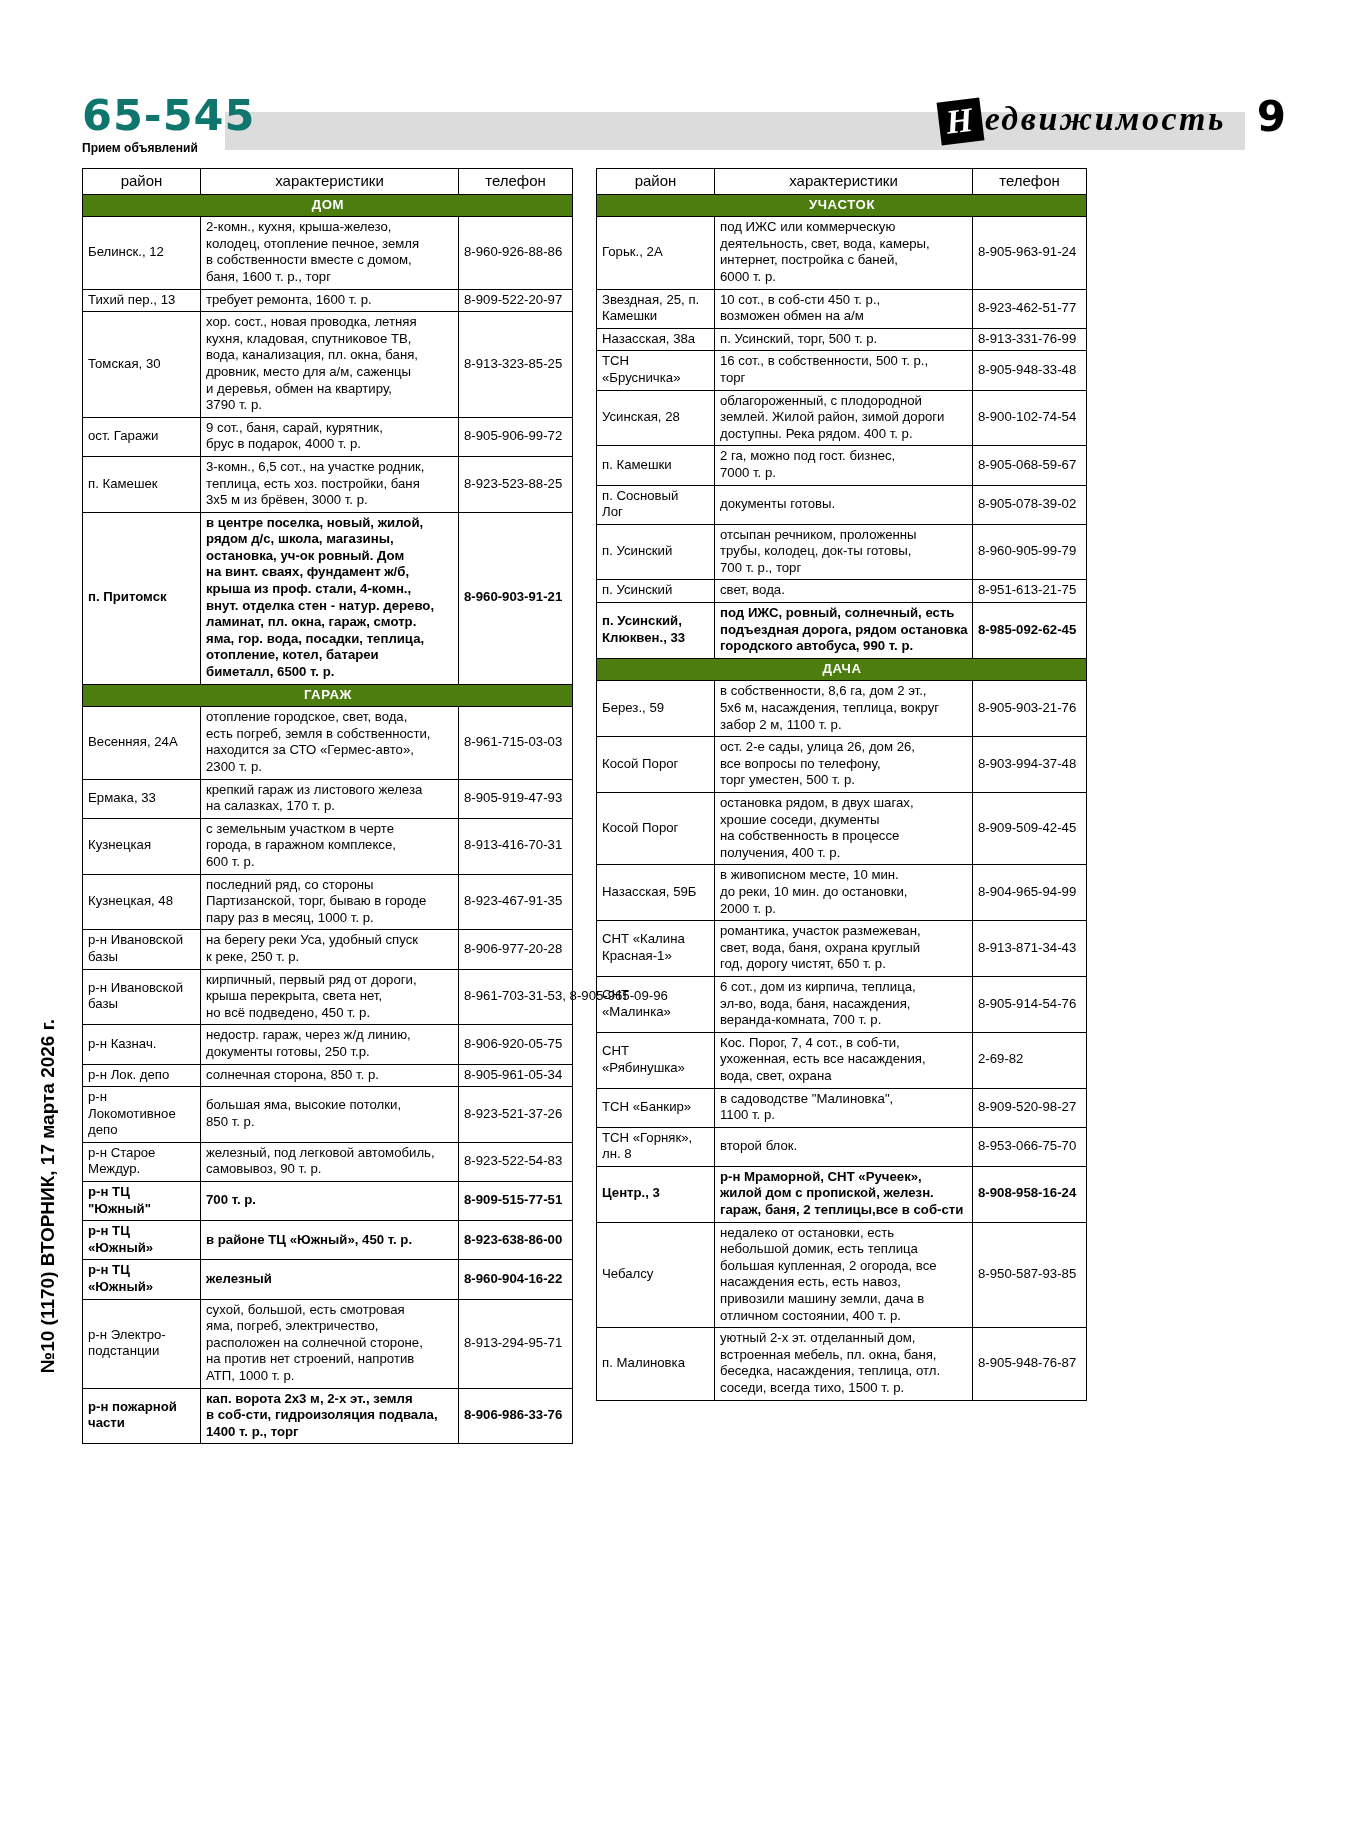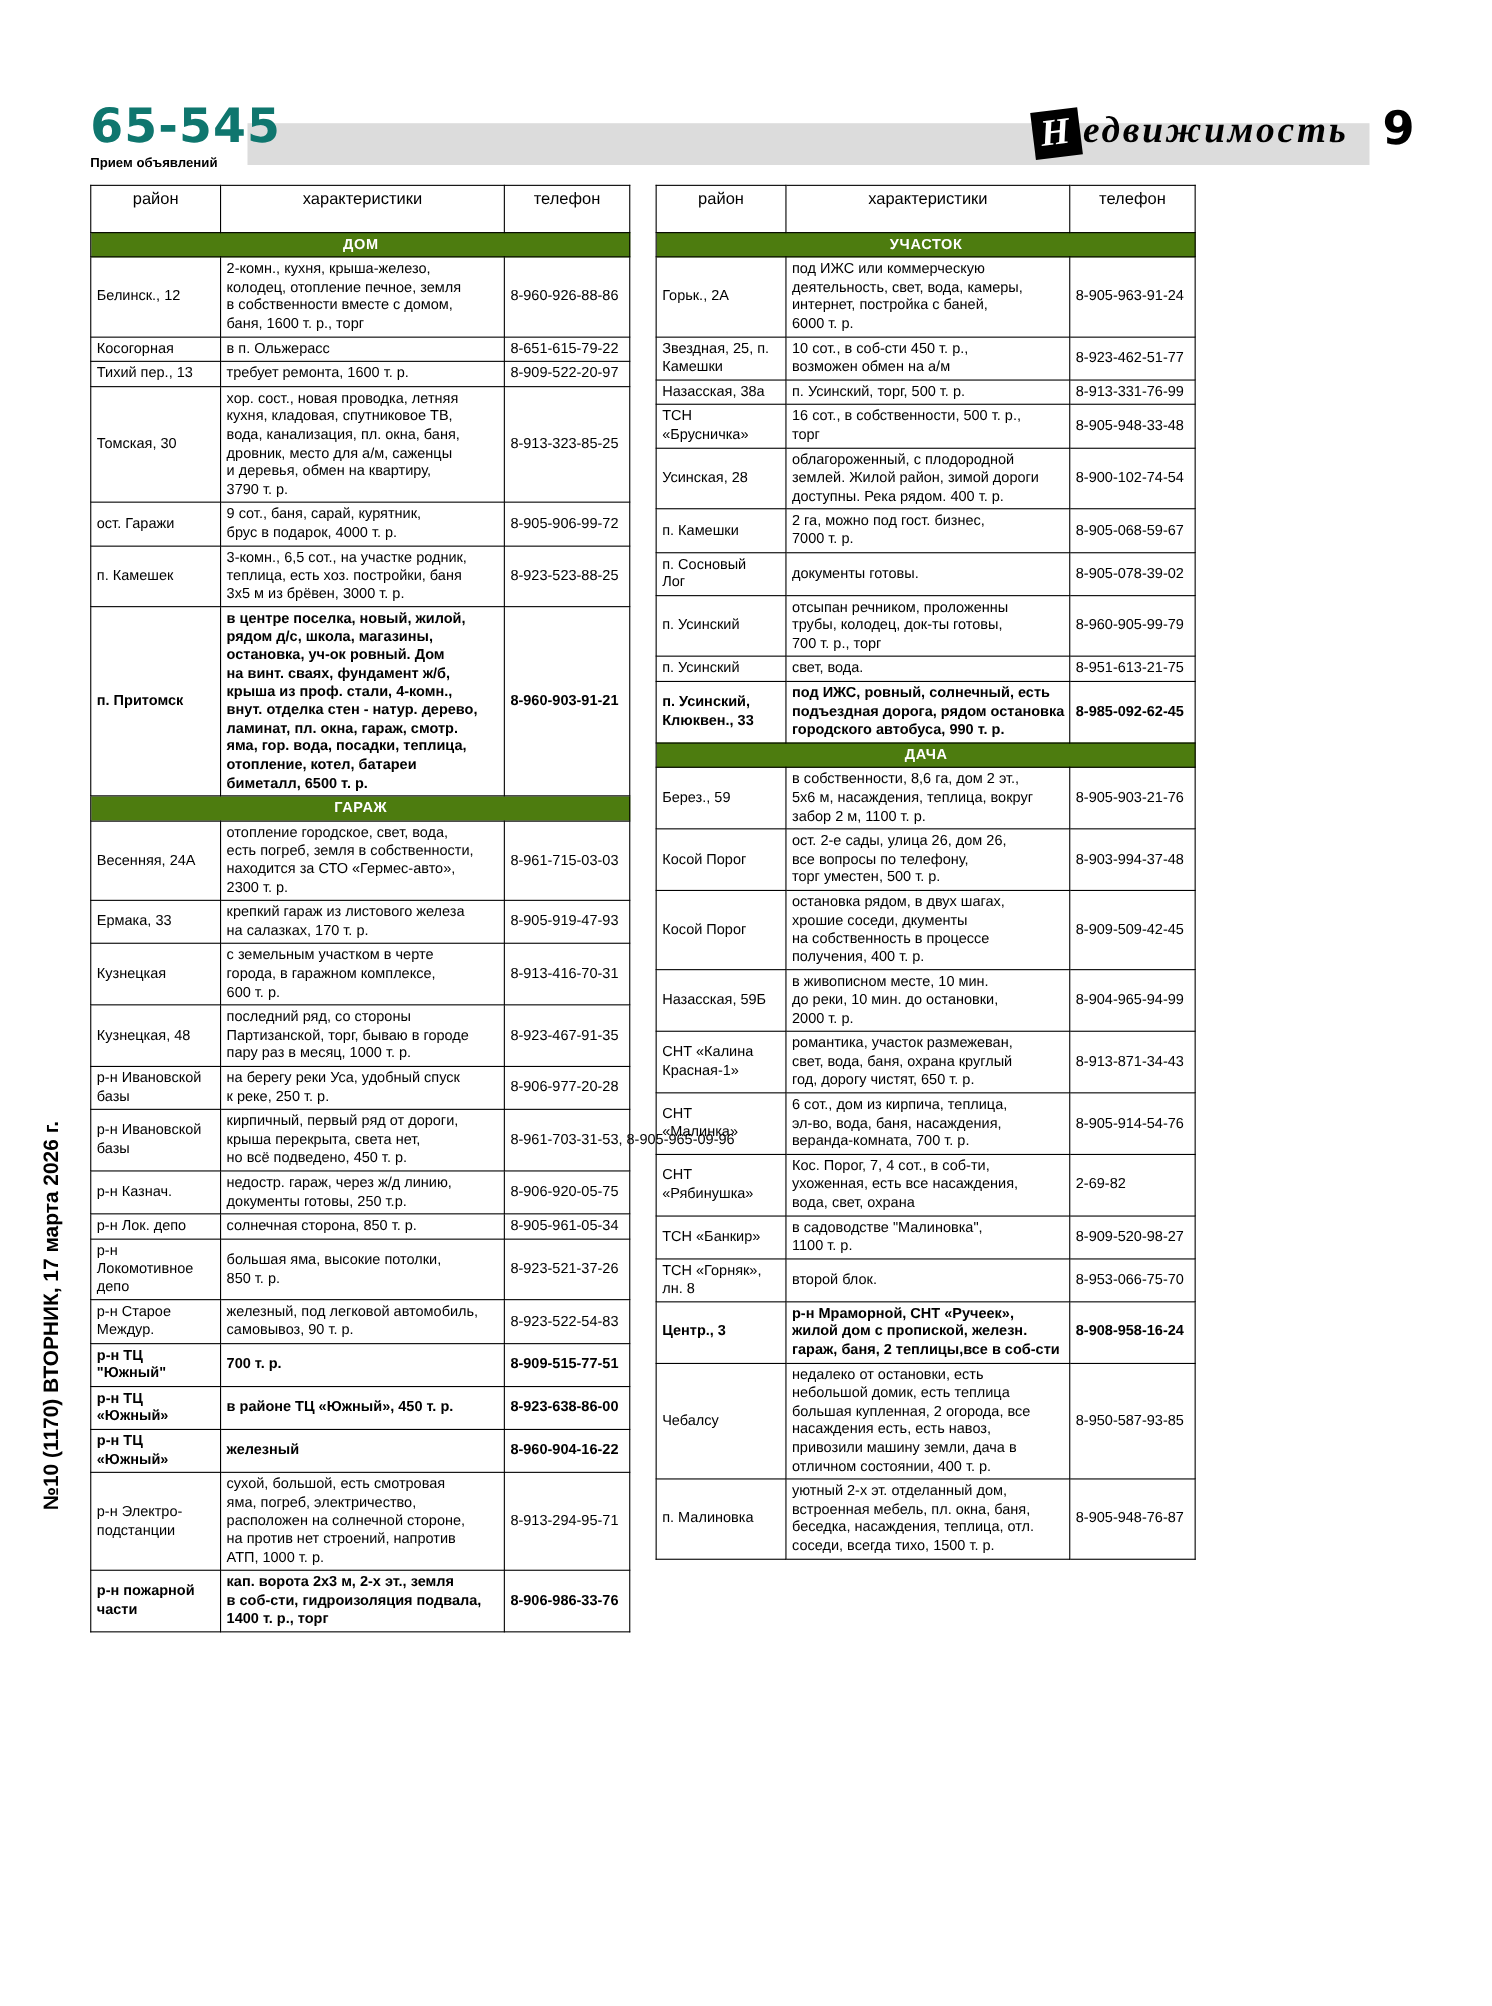--- a/index.html
+++ b/index.html
@@ -122,21 +122,21 @@
     line-height: 16.6px;
     font-family: "Liberation Sans", sans-serif;
   }
   .c-district { width: 118px; }
   .c-desc     { width: 258px; }
   .c-phone    { width: 114px; }
   table.ads th {
     text-align: center;
     font-weight: normal;
     font-size: 15px;
-    padding: 4px 2px 21px 2px;
+    padding: 4px 2px 4px 2px;
   }
   .cat-row td {
     background: #4d7c0f;
     color: #fff;
     text-align: center;
     font-weight: bold;
     font-size: 15px;
     letter-spacing: 0.6px;
     padding: 3px 0 4px 0;
   }
@@ -188,25 +188,20 @@
           </tr>
           <tr>
             <td class="district pre">Белинск., 12</td>
             <td class="desc pre">2-комн., кухня, крыша-железо,
 колодец, отопление печное, земля
 в собственности вместе с домом,
 баня, 1600 т. р., торг</td>
             <td class="phone pre">8-960-926-88-86</td>
           </tr>
           <tr>
-            <td class="district pre">Косогорная</td>
-            <td class="desc pre">в п. Ольжерасс</td>
-            <td class="phone pre">8-651-615-79-22</td>
-          </tr>
-          <tr>
             <td class="district pre">Тихий пер., 13</td>
             <td class="desc pre">требует ремонта, 1600 т. р.</td>
             <td class="phone pre">8-909-522-20-97</td>
           </tr>
           <tr>
             <td class="district pre">Томская, 30</td>
             <td class="desc pre">хор. сост., новая проводка, летняя
 кухня, кладовая, спутниковое ТВ,
 вода, канализация, пл. окна, баня,
 дровник, место для а/м, саженцы

